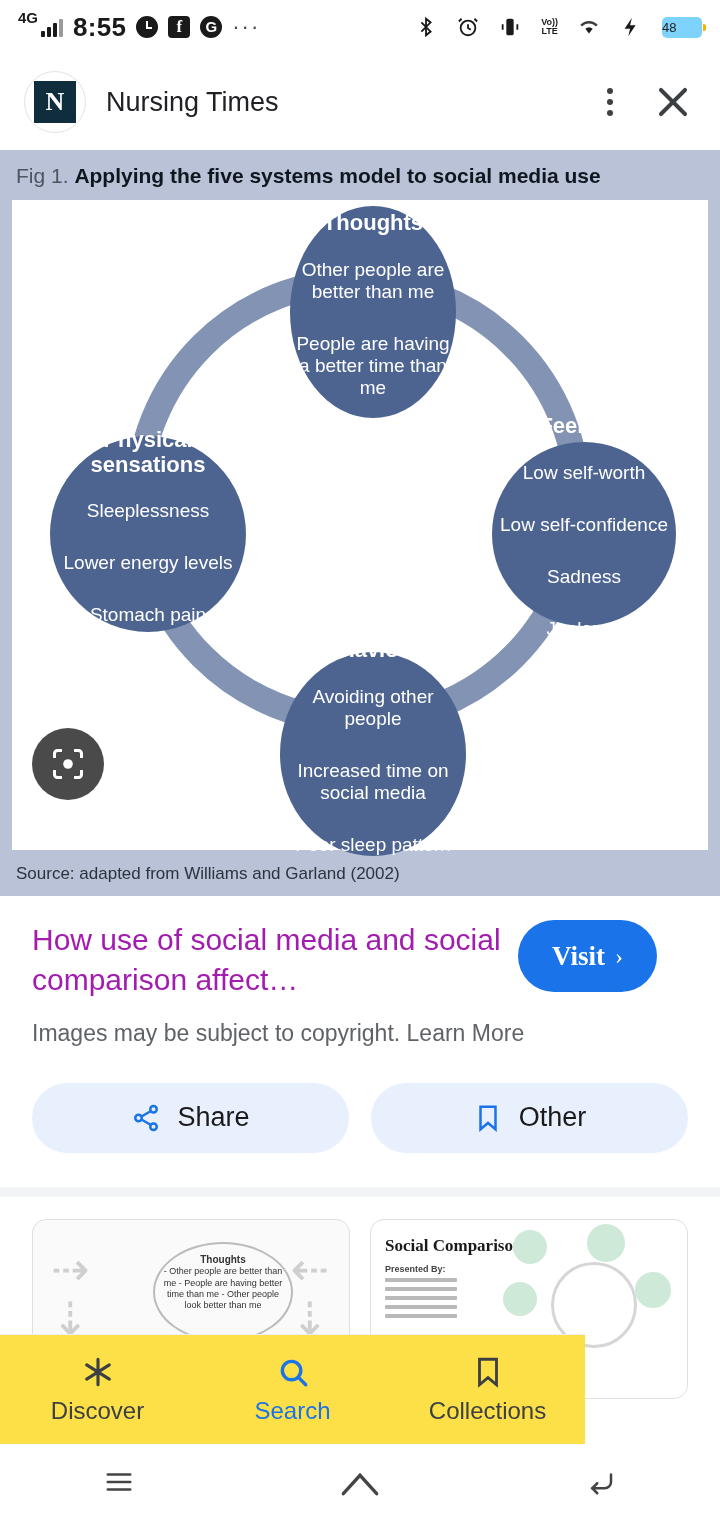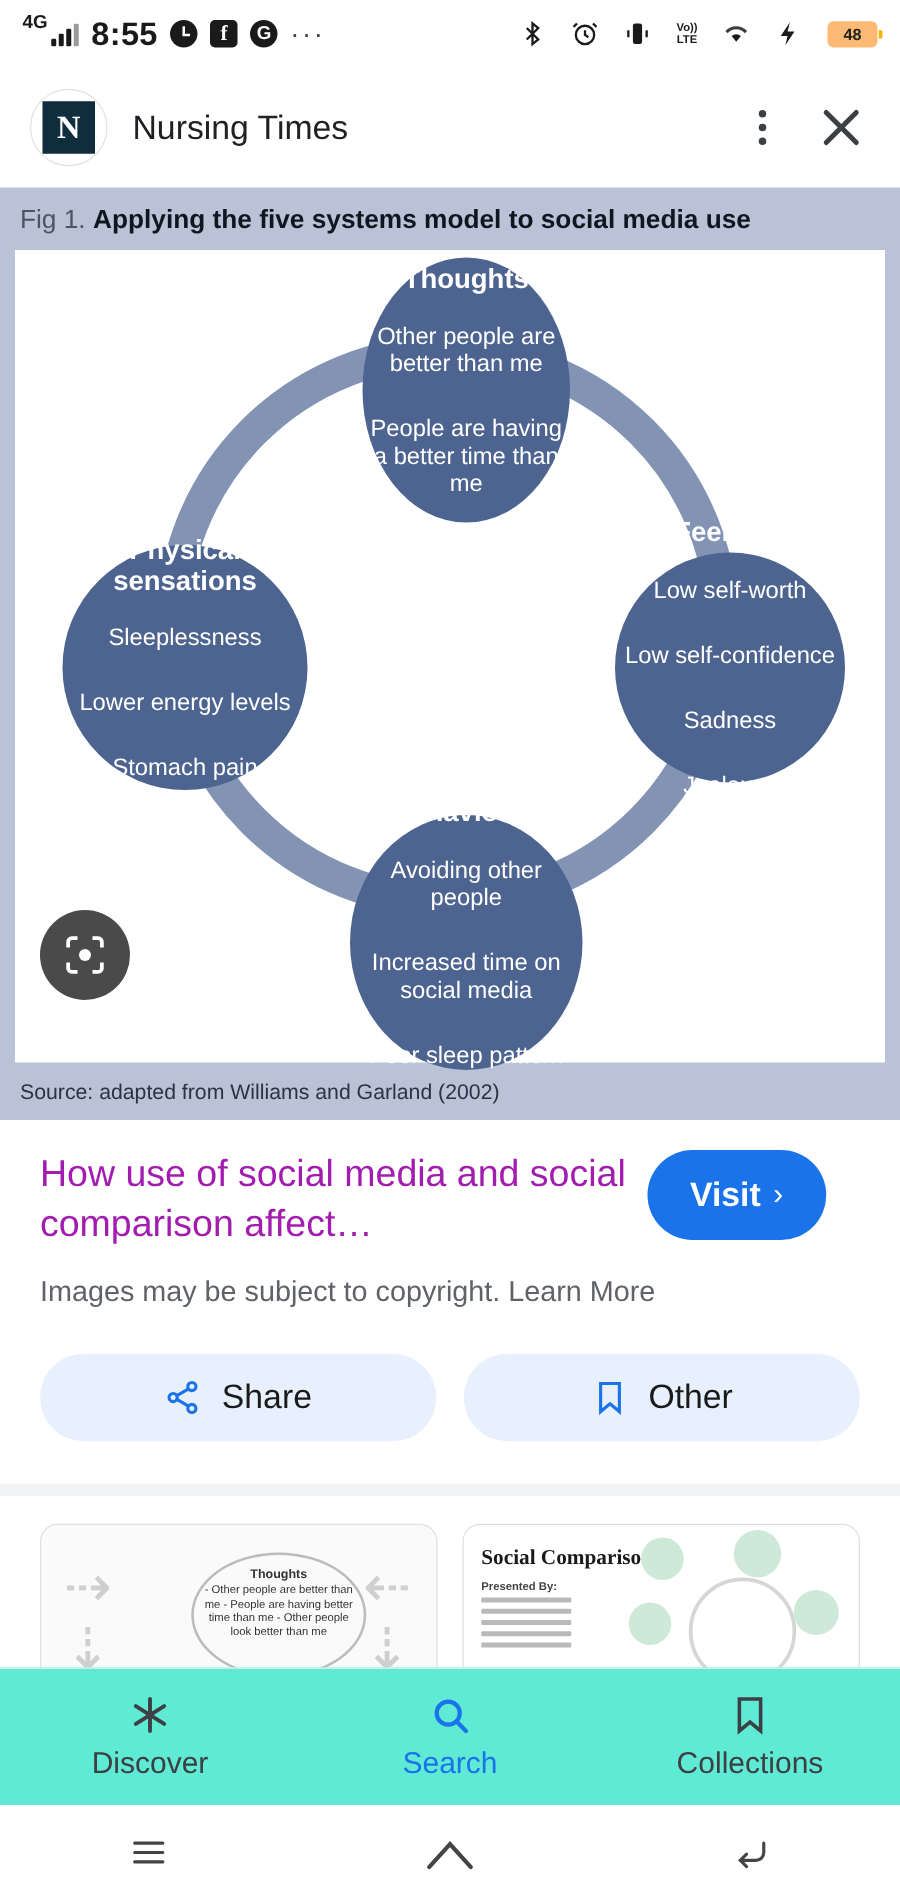--- a/index.html
+++ b/index.html
@@ -42,22 +42,22 @@
     font-size: 17px; font-weight: 700; text-align: center; line-height: 22px;
     font-family: "Liberation Serif", serif;
   }
   .g-ic {
     width: 22px; height: 22px; border-radius: 50%; background: #1a1a1a; color: #fff;
     font-size: 15px; font-weight: 700; text-align: center; line-height: 22px;
   }
   .dots { font-size: 22px; letter-spacing: 2px; color: #444; line-height: 10px; }
   .volte { font-size: 9px; line-height: 9px; text-align: center; font-weight: 700; }
   .batt {
-    width: 40px; height: 21px; border-radius: 5px; background: #fdba74;
-    color: #222; font-size: 13px; font-weight: 700; text-align: center; line-height: 21px;
+    width: 40px; height: 21px; border-radius: 5px; background: #7dd3fc;
+    color: #222; font-size: 13px; font-weight: 400; line-height: 21px;
     position: relative;
   }
   .batt::after {
     content: ""; position: absolute; right: -4px; top: 7px; width: 3px; height: 7px;
     background: #f5b400; border-radius: 0 2px 2px 0;
   }
 
   
   .appbar {
     height: 96px; display: flex; align-items: center; padding: 0 24px; gap: 20px;
@@ -130,21 +130,21 @@
 
   
   .result { padding: 24px 32px 0 32px; }
   .result-row { display: flex; align-items: flex-start; gap: 16px; }
   .result-title {
     font-size: 30px; color: #a21caf; line-height: 1.33; flex: 1 1 auto; max-width: 470px;
   }
   .visit-btn {
     flex: 0 0 auto; background: #1a73e8; color: #fff; border-radius: 40px;
     height: 72px; padding: 0 34px; display: flex; align-items: center; gap: 10px;
-    font-size: 27px; font-weight: 700;
+    font-size: 27px; font-weight: 700; font-family: Liberation Serif, serif;
   }
   .visit-btn .chev { font-size: 24px; font-weight: 400; }
   .copy-note { font-size: 23px; color: #5f6368; margin-top: 20px; }
   .actions { display: flex; gap: 22px; margin-top: 36px; }
   .action-btn {
     flex: 1 1 0; height: 70px; background: #e8f0fe; border-radius: 36px;
     display: flex; align-items: center; justify-content: center; gap: 16px;
     color: #1a1a1a; font-size: 27px;
   }
   .action-btn svg { width: 30px; height: 30px; }
@@ -165,22 +165,22 @@
   .circle-s { position: absolute; border-radius: 50%; }
   .t-ring { right: 50px; top: 42px; width: 86px; height: 86px; border: 3px solid #d6d6d6; }
   .t-bub { background: #cfe9d8; }
   .mini-center { position: absolute; left: 120px; top: 22px; width: 140px; height: 100px; border-radius: 50%; border: 2px solid #bbb; }
   .mini-text { position: absolute; left: 126px; top: 34px; width: 128px; text-align: center; font-size: 9px; color: #333; line-height: 1.25; }
   .mini-text b { font-size: 10px; }
   .arrow-sh { position: absolute; color: #cfcfcf; font-size: 46px; line-height: 1; }
 
   
   .bottomnav {
-    position: absolute; left: 0; bottom: 76px; width: 720px; height: 110px;
-    background: #5eead4; border-top: 1px solid #eee;
+    position: absolute; left: 0; bottom: 76px; width: 585px; height: 110px;
+    background: #fde047; border-top: 1px solid #eee;
     display: flex; align-items: center; justify-content: space-around;
   }
   .nav-item { display: flex; flex-direction: column; align-items: center; gap: 8px; width: 200px; }
   .nav-item span { font-size: 24px; color: #3c4043; }
   .nav-item.active span { color: #1a73e8; }
   .nav-item svg { width: 34px; height: 34px; }
 
   
   .sysnav {
     position: absolute; left: 0; bottom: 0; width: 720px; height: 76px;

